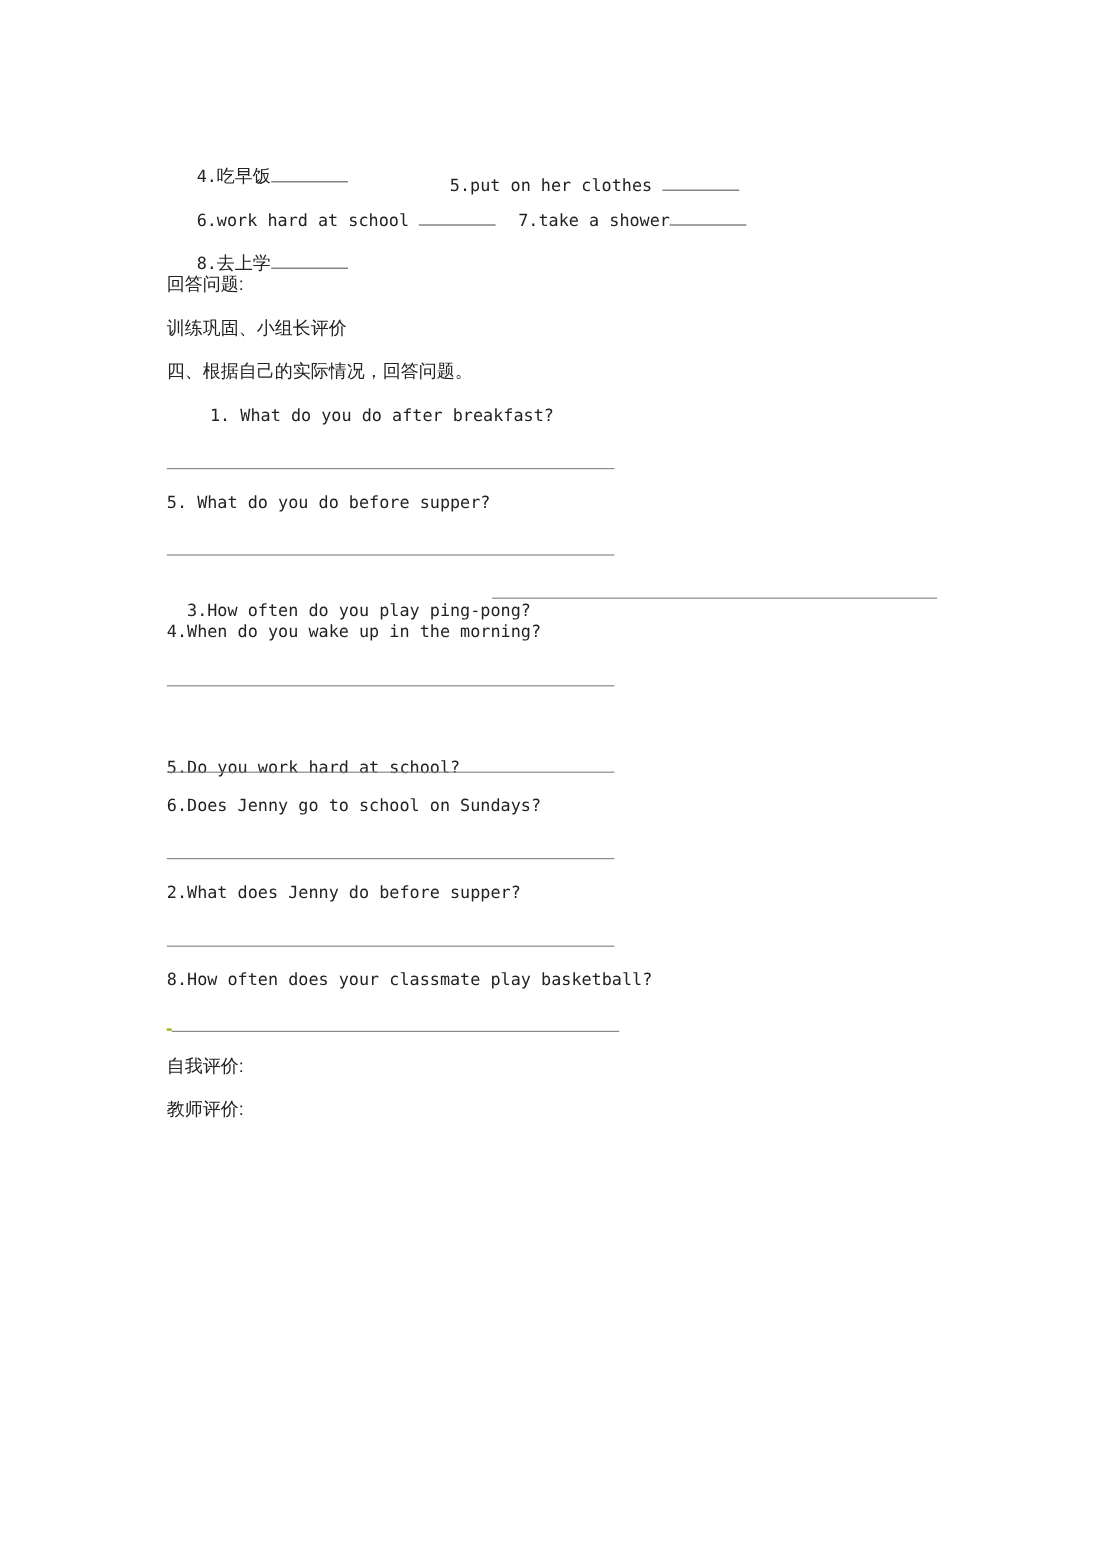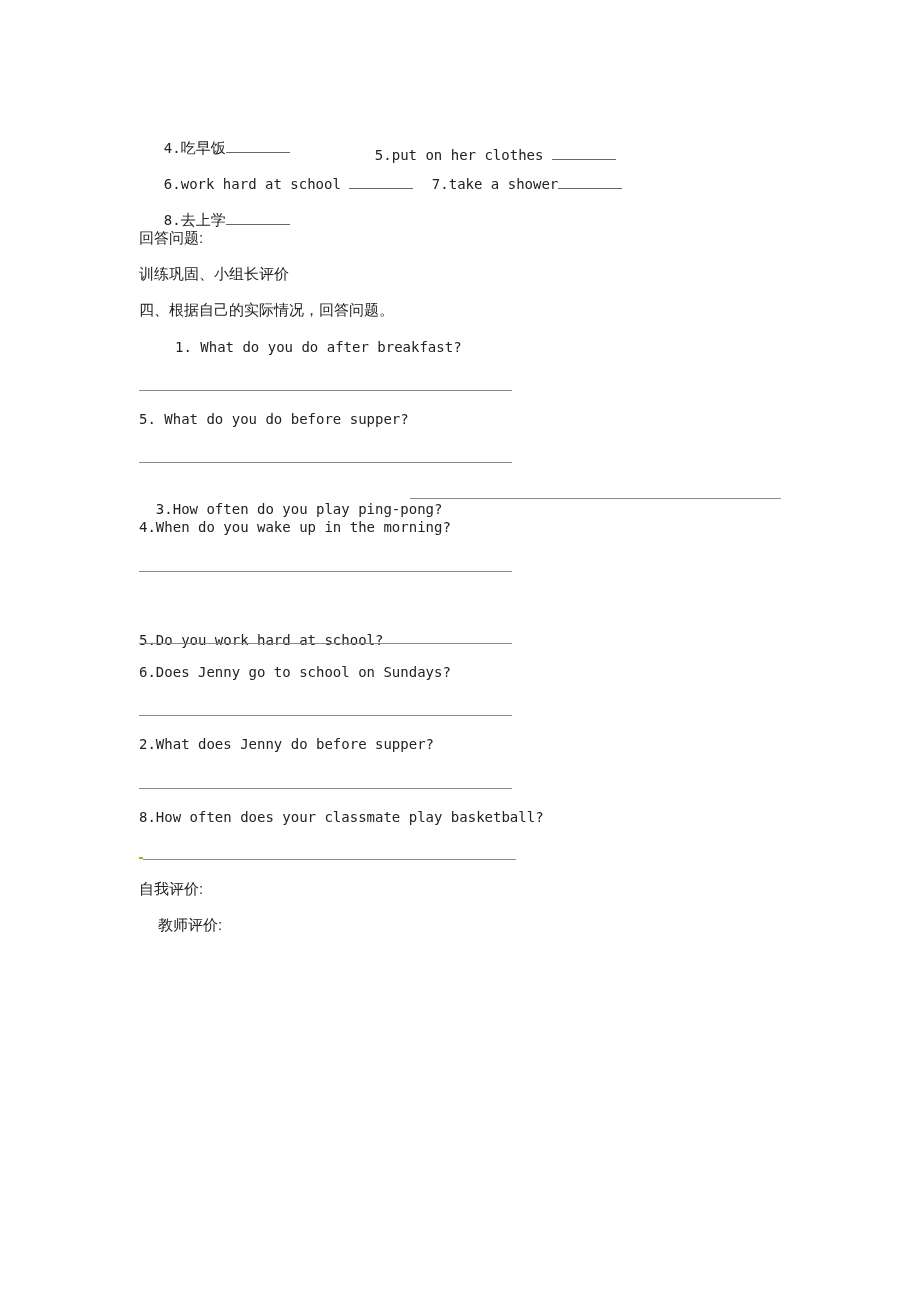--- a/index.html
+++ b/index.html
@@ -55,13 +55,13 @@
 <div class="rule" style="top:715px;width:373px;"></div>
 
 <div class="line" style="top:735px;">2.What does Jenny do before supper?</div>
 <div class="rule" style="top:788px;width:373px;"></div>
 
 <div class="line" style="top:808px;">8.How often does your classmate play basketball?</div>
 <div class="mark" style="top:857px;"></div>
 <div class="rule" style="top:859px;left:143px;width:373px;"></div>
 
 <div class="line cjk" style="top:880px;">自我评价:</div>
-<div class="line cjk" style="top:916px;margin-left:19px;">教师评价:</div>
+<div class="line cjk" style="top:916px;">教师评价:</div>
 
 </body></html>

